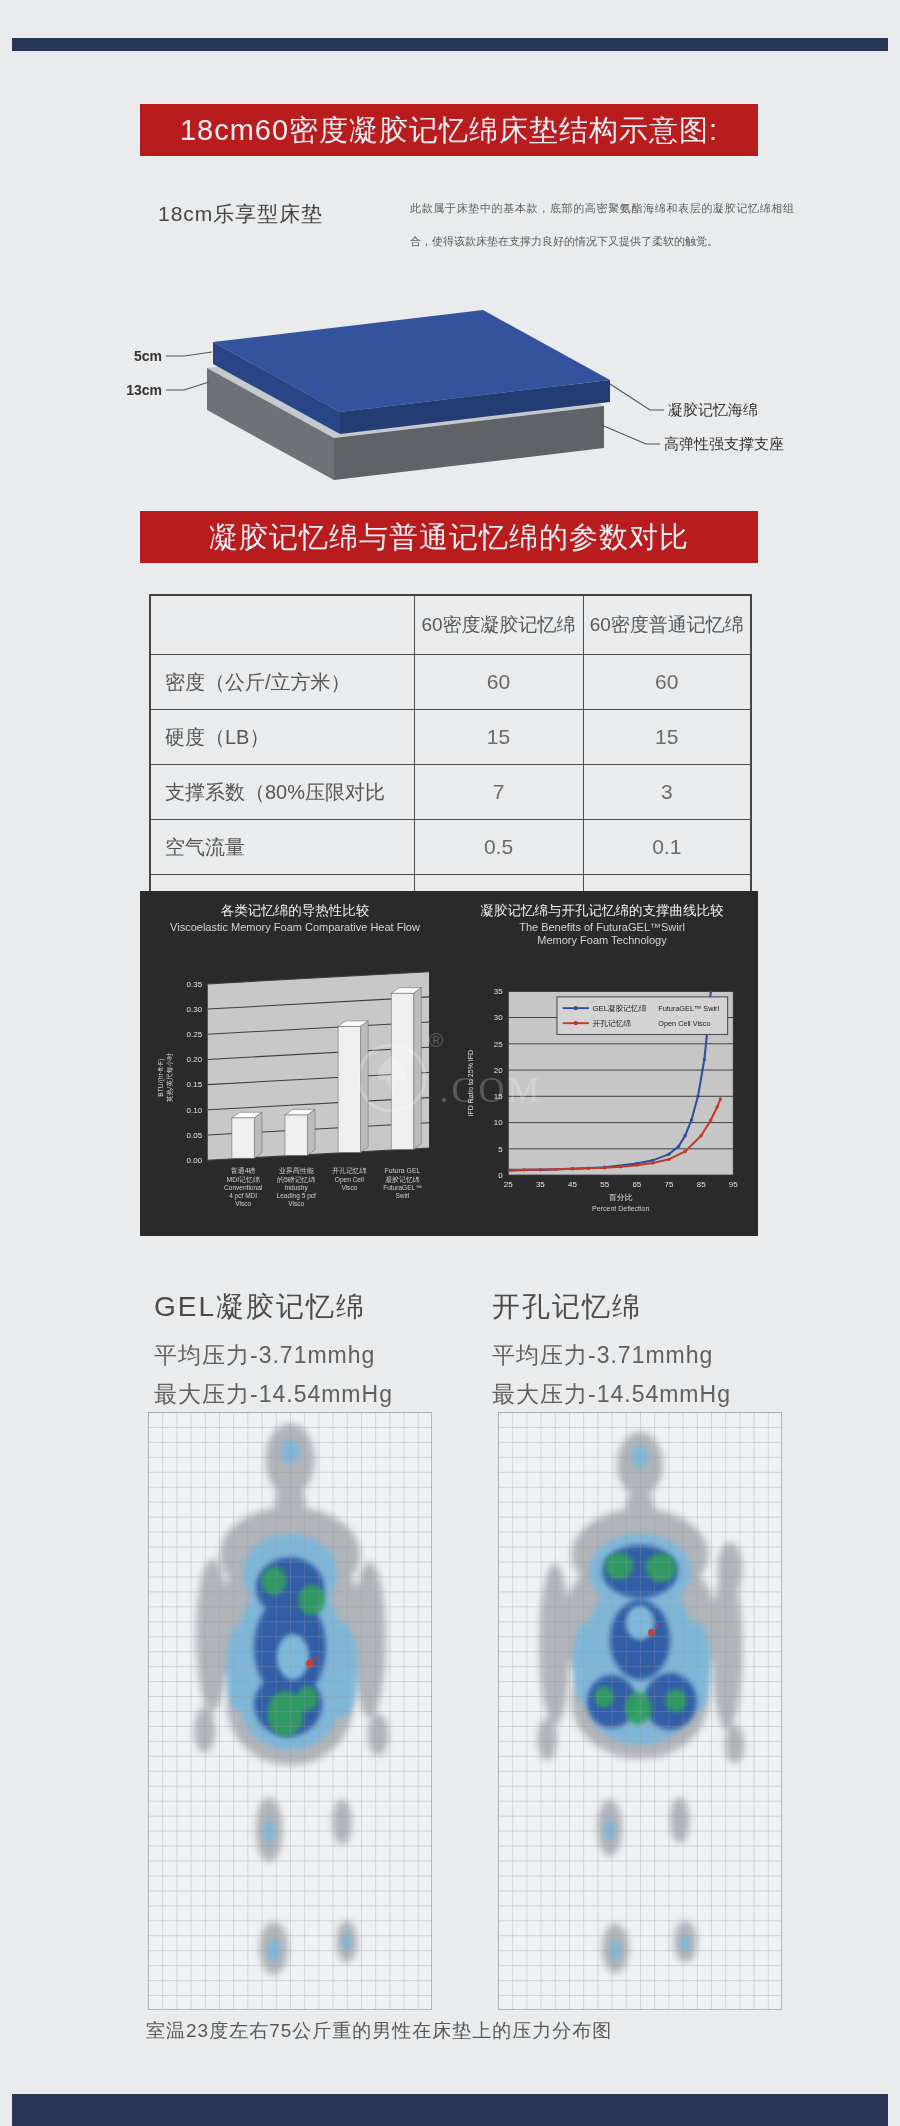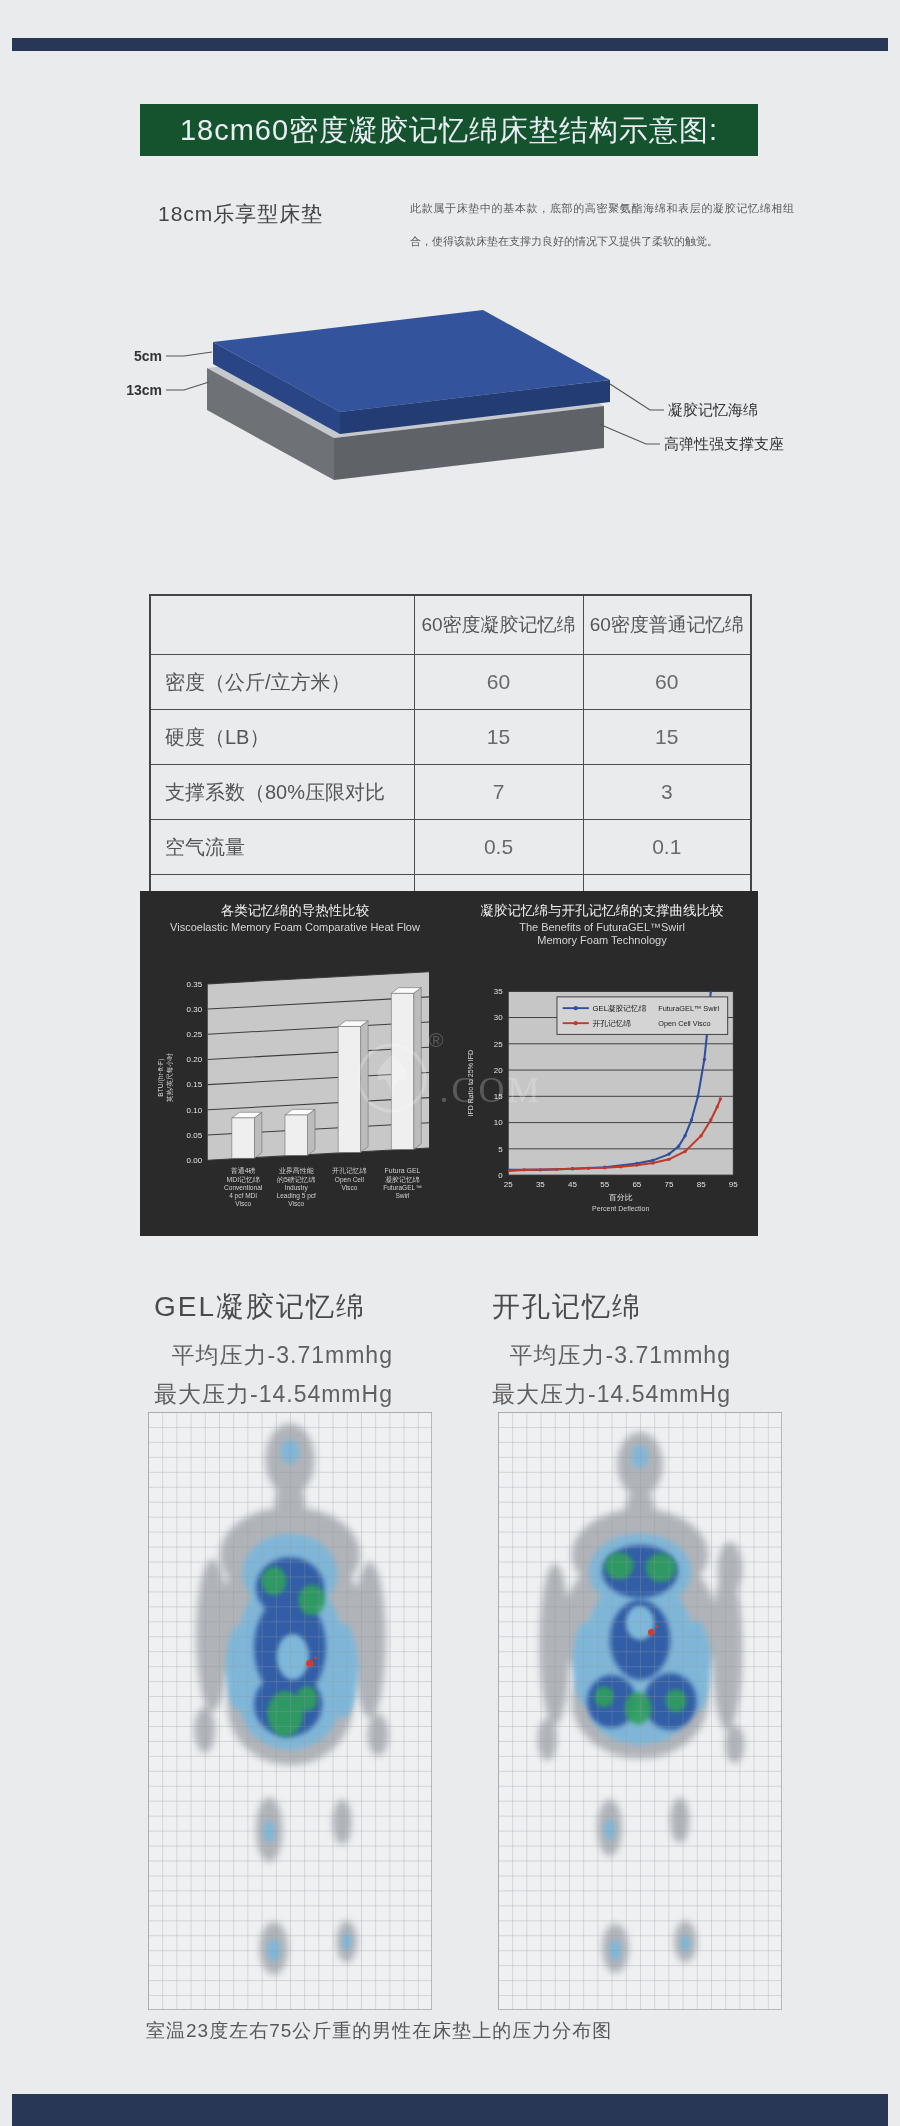--- a/index.html
+++ b/index.html
@@ -1,19 +1,19 @@
 <!DOCTYPE html>
 <html><head>
 <meta charset="utf-8">
 <style>
   html,body{margin:0;padding:0;background:#e9ebed;}
   .page{position:relative;width:900px;height:2126px;background:#e9ebed;overflow:hidden;
         font-family:"Liberation Sans",sans-serif;}
   .navybar{position:absolute;background:#283755;}
-  .titlebar{position:absolute;left:140px;width:618px;height:52px;background:#14532d;
+  .titlebar{position:absolute;left:140px;width:618px;height:52px;background:#b91c1c;
             color:#e9edf4;font-size:29px;letter-spacing:1px;line-height:52px;text-align:center;
             white-space:nowrap;}
   .intro-name{position:absolute;left:158px;top:200px;font-size:21px;color:#454545;letter-spacing:1px;}
   .intro-desc{position:absolute;left:410px;top:192px;width:384px;font-size:11px;line-height:33px;
               color:#5a5a5a;text-align:justify;}
   .diagram{position:absolute;left:110px;top:298px;width:680px;height:215px;}
   .diagram svg{display:block;width:680px;height:215px;}
   .diagram text{font-family:"Liberation Sans",sans-serif;}
   .cmp-table{position:absolute;left:149px;top:594px;width:601px;border-collapse:collapse;
              table-layout:fixed;color:#565656;}
@@ -31,21 +31,21 @@
   .c-sub{color:#d5d5d5;font-size:11px;text-align:center;line-height:13px;white-space:pre-line;margin-top:2px;}
   .chart-box svg{display:block;margin-top:3px;}
   .chart-box svg text{font-family:"Liberation Sans",sans-serif;}
   .watermark{position:absolute;left:0;right:0;top:150px;display:flex;align-items:center;
              justify-content:center;gap:10px;opacity:0.22;color:#ffffff;pointer-events:none;z-index:5;}
   .wm-word{font-family:"Liberation Serif",serif;font-size:92px;letter-spacing:12px;font-weight:400;line-height:1;}
   .wm-logo{position:relative;width:74px;height:74px;}
   .wm-reg{position:absolute;top:-12px;right:-14px;font-size:20px;}
   .wm-com{font-family:"Liberation Serif",serif;font-size:36px;letter-spacing:3px;align-self:flex-end;margin-bottom:4px;}
   .sec-title{position:absolute;font-size:28px;color:#4a4a4a;letter-spacing:2px;}
-  .stats{position:absolute;font-size:23px;color:#5f5f5f;line-height:39px;letter-spacing:1px;text-align:right;}
+  .stats{position:absolute;font-size:23px;color:#5f5f5f;line-height:39px;letter-spacing:1px;}
   .pmap{position:absolute;width:284px;height:598px;}
   .pmap svg{display:block;width:284px;height:598px;}
   .caption{position:absolute;left:146px;top:2018px;font-size:19px;color:#585858;letter-spacing:1px;}
 </style>
 </head>
 <body>
 
 <div class="page">
 
   <div class="navybar" style="left:12px;top:38px;width:876px;height:13px;"></div>
@@ -78,20 +78,23 @@
         <polyline points="500,86 540,112 554,112"></polyline>
         <polyline points="489,126 536,146 550,146"></polyline>
       </g>
       <text x="52" y="63" text-anchor="end" font-size="14" fill="#333" font-weight="bold">5cm</text>
       <text x="52" y="97" text-anchor="end" font-size="14" fill="#333" font-weight="bold">13cm</text>
       <text x="558" y="117" font-size="15" fill="#333" font-family="Liberation Serif,serif">凝胶记忆海绵</text>
       <text x="554" y="151" font-size="15" fill="#333" font-family="Liberation Serif,serif">高弹性强支撑支座</text>
     </svg>
   </div>
 
+  <div class="titlebar" style="top:511px;">
+    <span>凝胶记忆绵与普通记忆绵的参数对比</span>
+  </div>
 
   <table class="cmp-table">
     <colgroup>
         <col style="width:264px">
         <col style="width:169px">
         <col style="width:168px">
       </colgroup>
     <tbody>
         <tr>
       <th></th>

